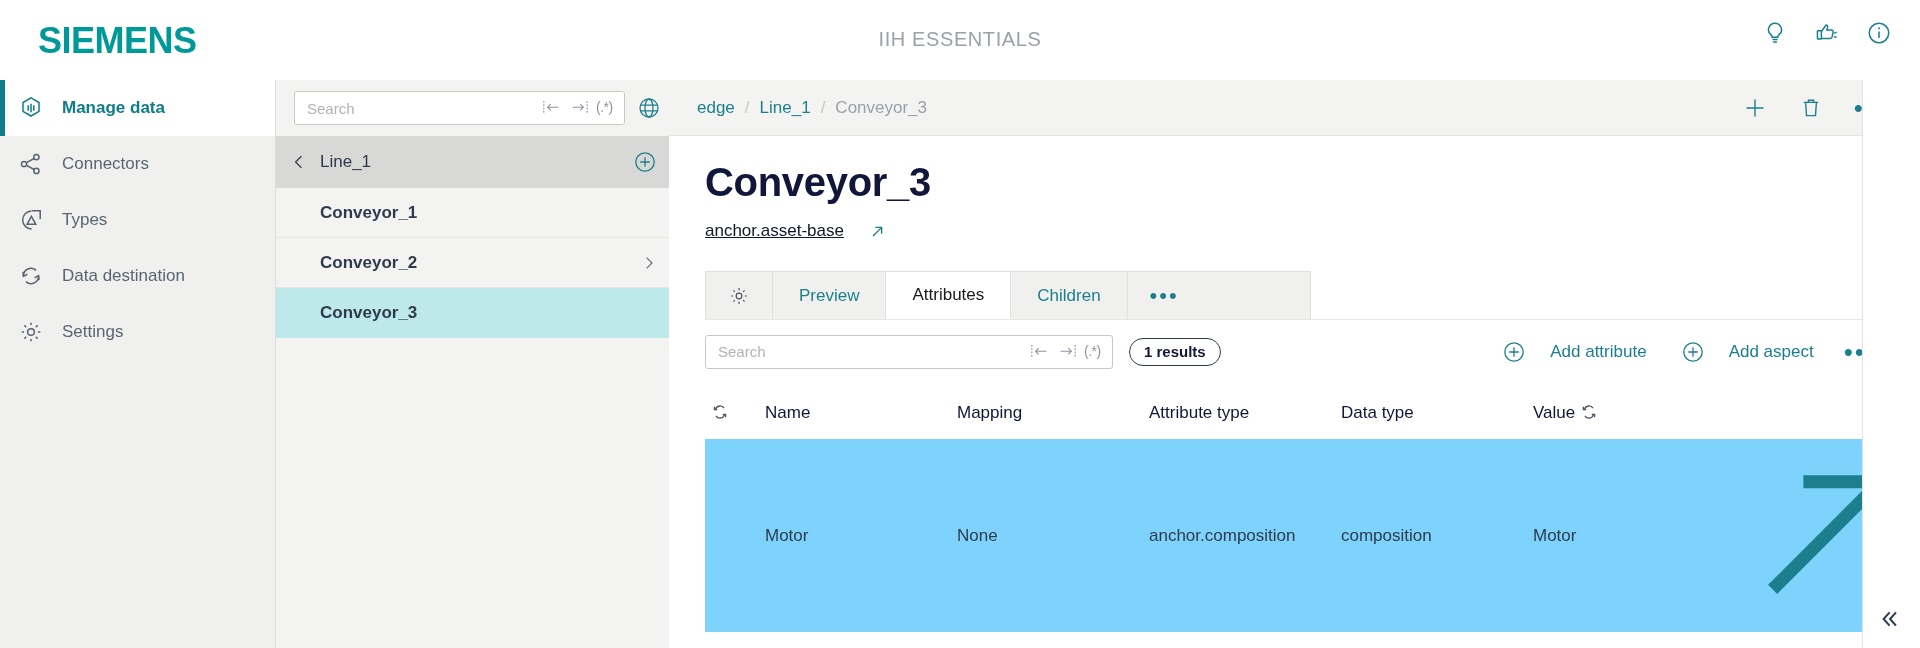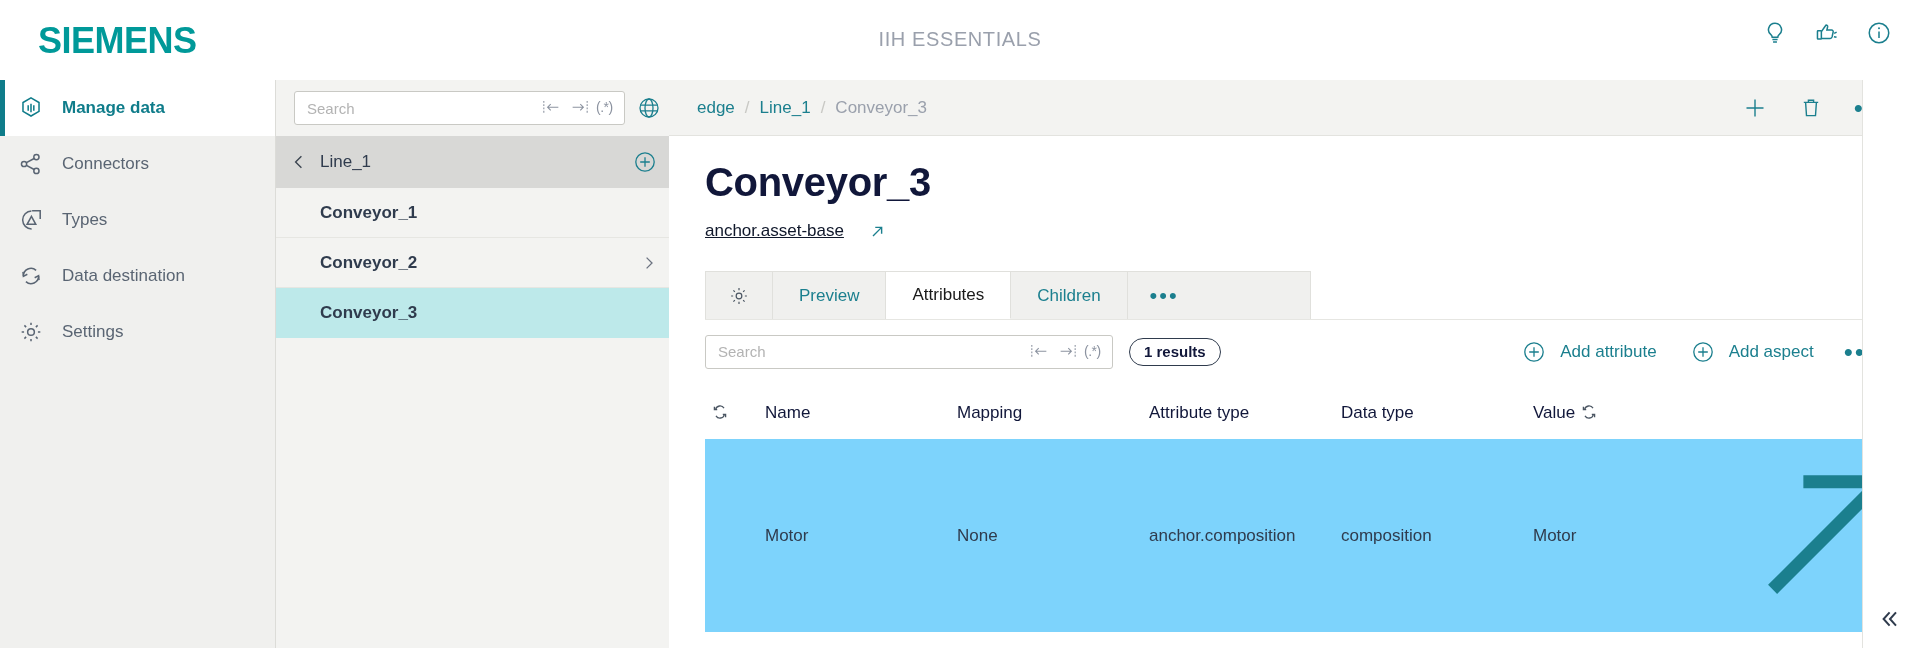--- a/index.html
+++ b/index.html
@@ -138,21 +138,21 @@
     border-top: 1px solid #e6e6e2;
   }
   .toolbar2 .searchbox { flex: 0 0 408px; height: 34px; }
   .pill {
     margin-left: 16px; height: 28px; padding: 0 14px; border: 1px solid #2f3b4d;
     border-radius: 14px; display: flex; align-items: center; justify-content: center;
     font-size: 15px; color: #11173a; font-weight: bold;
   }
   .spacer { flex: 1; }
   .act {
-    display: flex; align-items: center; gap: 14px; color: #1b7f8e;
+    display: flex; align-items: center; gap: 24px; color: #1b7f8e;
     font-size: 17px; cursor: pointer; margin-left: 34px;
   }
   .act .pc { width: 24px; height: 24px; }
   .act-dots { margin-left: 30px; color: #1b7f8e; font-size: 26px; line-height: 12px; letter-spacing: 2px; cursor: pointer; }
 
   table.grid { width: 1196px; border-collapse: collapse; margin-top: 4px; }
   table.grid th {
     text-align: left; font-size: 17px; color: #11173a; font-weight: normal;
     height: 52px; padding: 0 0 0 14px; border-right: 1px solid #ececeа;
     vertical-align: middle; white-space: nowrap;

